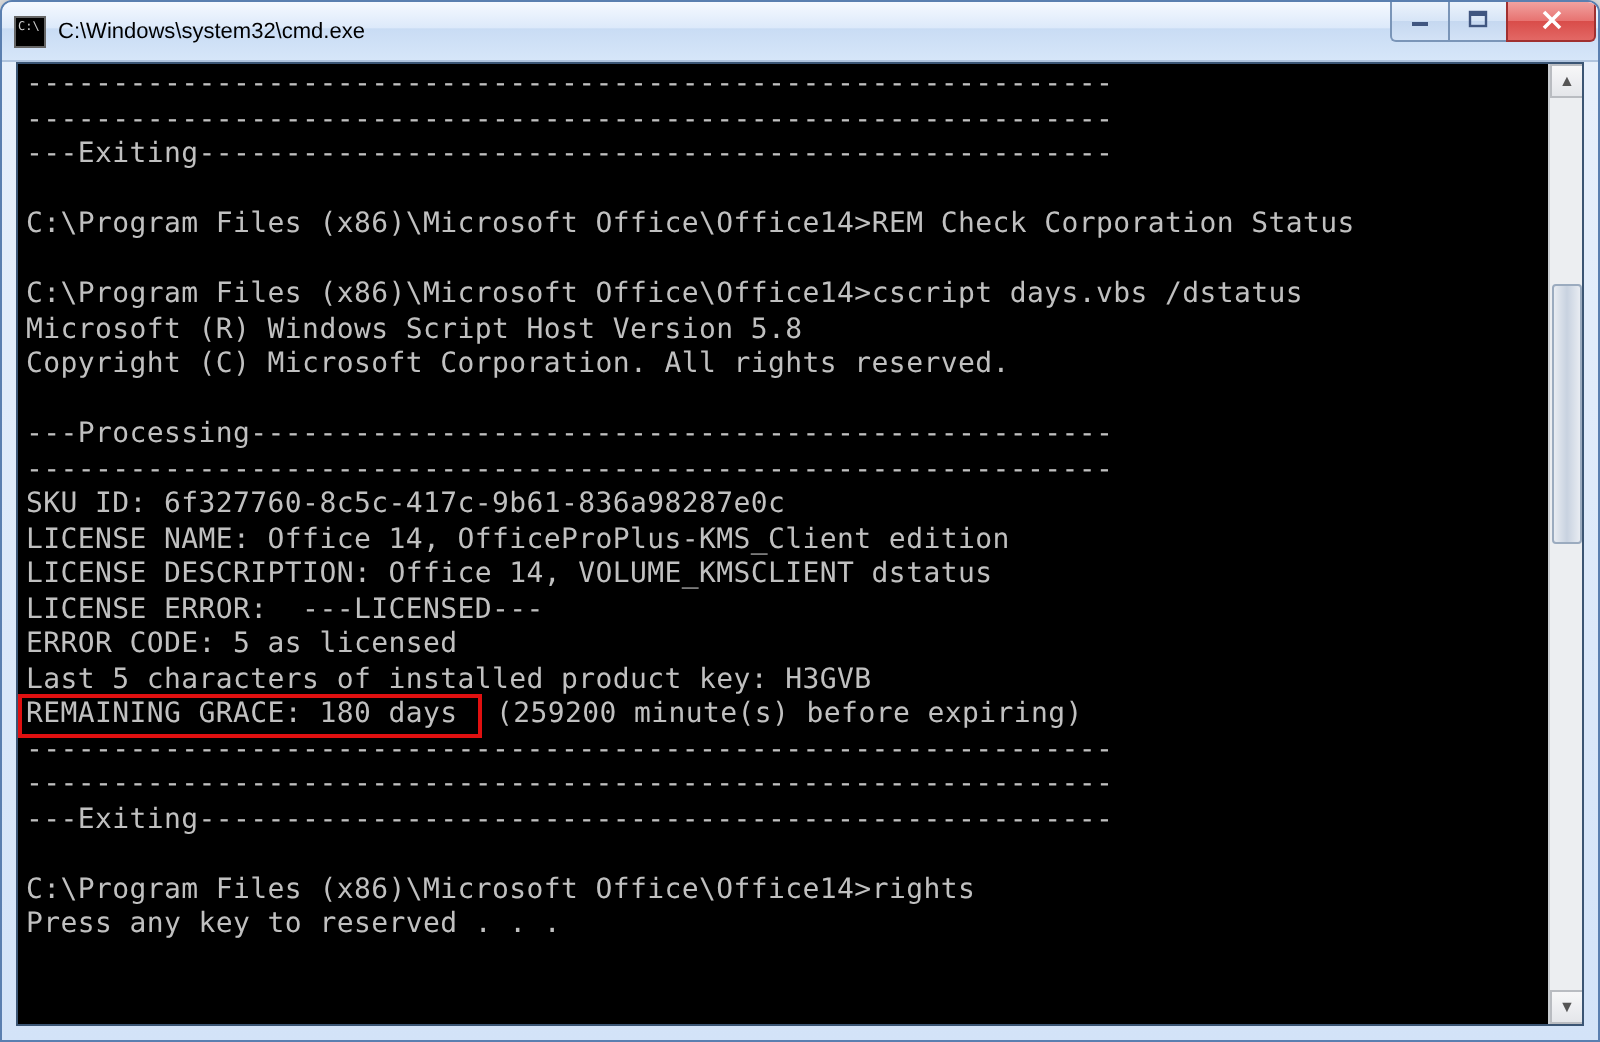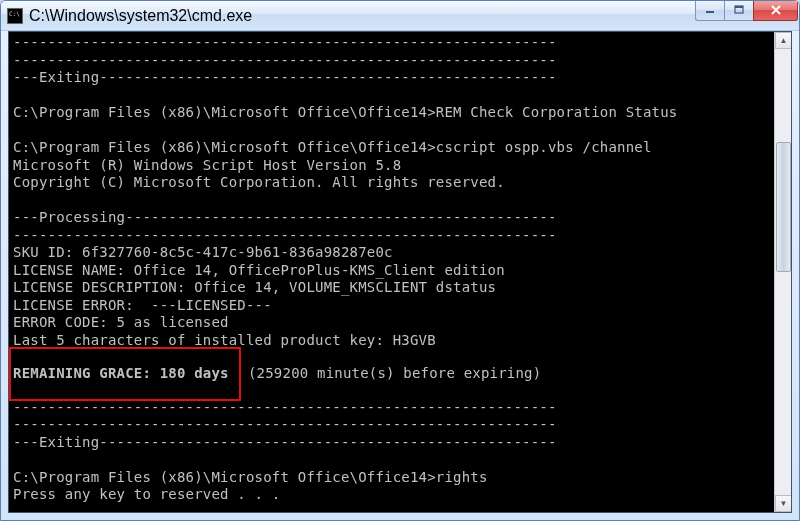--- a/index.html
+++ b/index.html
@@ -40,21 +40,21 @@
     .app-icon::after {
       content: "C:\\";
       color: #ccc;
       font-size: 6px;
       font-family: monospace;
       position: absolute;
       top: 1px;
       left: 1px;
     }
     .title-text {
-      font-size: 16px;
+      font-size: 11px;
       color: #000;
       flex: 1;
       white-space: nowrap;
       overflow: hidden;
     }
     .win-buttons {
       display: flex;
       align-items: stretch;
       height: 20px;
       margin-right: 1px;
@@ -135,23 +135,22 @@
       top: 110px;
       width: 15px;
       height: 130px;
       background: linear-gradient(to right,#e8ecf2,#c8d2e0,#e8ecf2);
       border: 1px solid #9babbf;
       border-radius: 2px;
     }
     .highlight-box {
       outline: 2px solid #e01010;
       display: inline-block;
-      padding: 16px 2px;
+      padding: 0 2px;
       margin-left: -2px;
-      font-weight: bold;
     }
   </style>
 </head>
 <body>
 
 <div class="window">
   <div class="titlebar">
     <div class="app-icon"></div>
     <div class="title-text">C:\Windows\system32\cmd.exe</div>
     <div class="win-buttons">
@@ -174,21 +173,21 @@
     </div>
   </div>
 
   <div class="console-wrap">
     <div class="console"><span>---------------------------------------------------------------</span>
 <span>---------------------------------------------------------------</span>
 <span>---Exiting-----------------------------------------------------</span>
 
 <span>C:\Program Files (x86)\Microsoft Office\Office14&gt;</span><span>REM Check Corporation Status</span>
 
-<span>C:\Program Files (x86)\Microsoft Office\Office14&gt;</span><span>cscript ospp.vbs /channel</span>
+<span>C:\Program Files (x86)\Microsoft Office\Office14&gt;</span><span>cscript days.vbs /dstatus</span>
 <span>Microsoft (R) Windows Script Host Version 5.8</span>
 <span>Copyright (C) Microsoft Corporation. All rights reserved.</span>
 
 <span>---Processing--------------------------------------------------</span>
 <span>---------------------------------------------------------------</span>
 <span>SKU ID: 6f327760-8c5c-417c-9b61-836a98287e0c</span>
 <span>LICENSE NAME: Office 14, OfficeProPlus-KMS_Client edition</span>
 <span>LICENSE DESCRIPTION: Office 14, VOLUME_KMSCLIENT dstatus</span>
 <span>LICENSE ERROR:  ---LICENSED---</span>
 <span>ERROR CODE: 5 as licensed</span>

